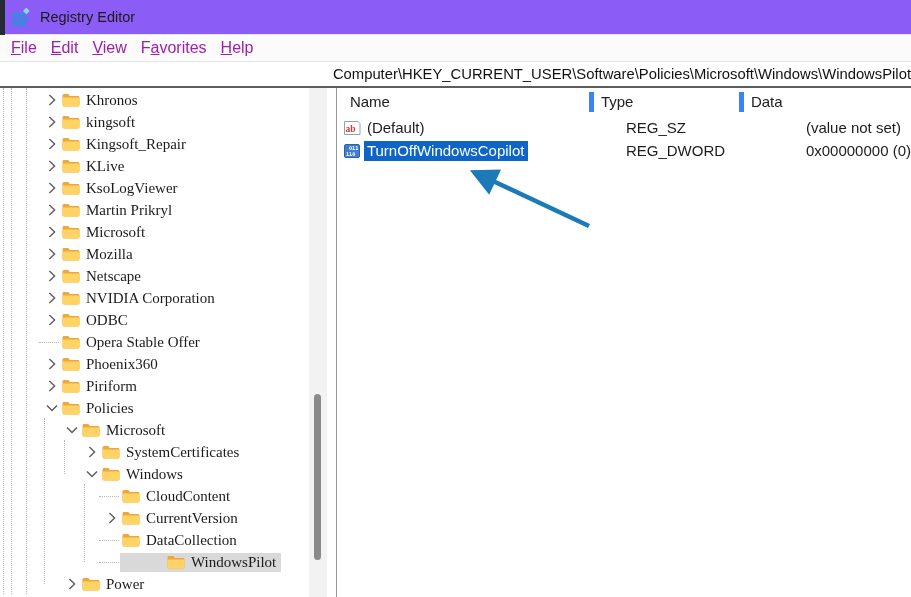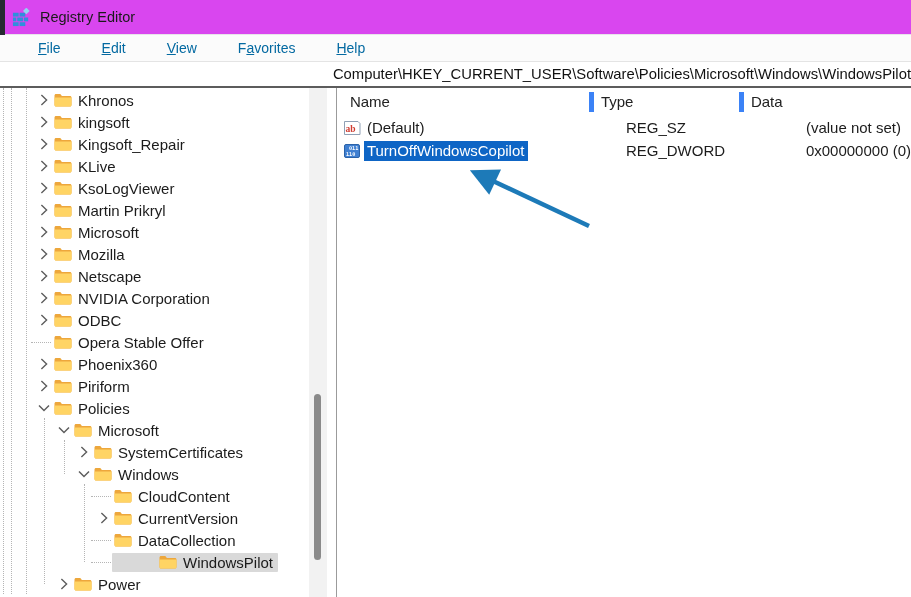--- a/index.html
+++ b/index.html
@@ -1,48 +1,48 @@
 <!DOCTYPE html>
 <html style="--selection: #0e65c5; --inactive-selection: #d9d9d9;"><head>
 <meta charset="utf-8">
 <style>
   * { margin:0; padding:0; box-sizing:border-box; }
   html,body { background:#ffffff; }
   body { font-family:"Liberation Sans","DejaVu Sans",sans-serif; color:#1b1b1b; }
   .screen { position:relative; width:911px; height:597px; background:#fff; overflow:hidden; }
 
   
-  .titlebar { position:relative; height:35px; background:#d946ef; display:flex; align-items:center; border-bottom:1px solid #e7e4ea; }
+  .titlebar { position:relative; height:35px; background:#8b5cf6; display:flex; align-items:center; border-bottom:1px solid #e7e4ea; }
   .edge-sliver { position:absolute; left:0; top:0; width:5px; height:35px; background:#262a31; }
   .app-icon { margin-left:12px; width:19px; height:19px; display:inline-flex; }
   .title-text { margin-left:9px; font-size:14.5px; color:#1a1a1a; }
 
   
   .menubar { height:27px; background:#fbfbfb; display:flex; align-items:center; padding-left:4px; border-bottom:1px solid #e4e4e4; }
-  .menu-item { font-size:14px; padding:0 7px; color:#0369a1; cursor:default;margin-left:27px; }
+  .menu-item { font-size:16px; padding:0 7px; color:#a21caf; cursor:default; }
   .menu-item u { text-decoration:underline; }
 
   
   .addressbar { height:24px; background:#ffffff; display:flex; align-items:center; padding-left:5px;justify-content:flex-end; }
   .address-text { font-size:14.8px; color:#111; white-space:nowrap; }
   .content-topline { height:2px; background:#5c5c5c; }
 
   
   .content { position:relative; display:flex; height:509px; }
 
   
   .tree-pane { position:relative; width:369px; height:100%; background:#fff; overflow:hidden; }
   .guide { position:absolute; width:0; border-left:1px dotted #b5b5b5; }
   .g1 { left:3px;  top:0; height:506px; }
   .g2 { left:11px; top:0; height:506px; }
   .g3 { left:26px; top:0; height:506px; }
   .gA { left:44px; top:330px; height:166px; }
   .gB { left:64px; top:352px; height:34px; }
   .gC { left:84px; top:396px; height:78px; }
-  .tree { position:absolute; left:0; top:1px; width:100%; }
+  .tree { position:absolute; left:8px; top:1px; width:100%;font-family:Liberation Serif, serif; }
   .tree-row { display:flex; align-items:center; height:22px; white-space:nowrap; }
   .tree-spacer { flex:0 0 auto; height:1px; }
   .chevron-slot { flex:0 0 16px; width:16px; height:16px; display:flex; align-items:center; justify-content:center; }
   .leaf-connector { width:20px; height:0; border-top:1px dotted #b5b5b5; margin-left:-6px; }
   .tree-inner { display:flex; align-items:center; padding:1px 5px 1px 2px; border-radius:1px; }
   .tree-inner.selected-inactive { background:var(--inactive-selection);padding-left:47px; }
   .folder { width:18px; height:14px; display:inline-flex; flex:0 0 auto; }
   .tree-label { font-size:15px; margin-left:6px; color:#1b1b1b; }
 
   

